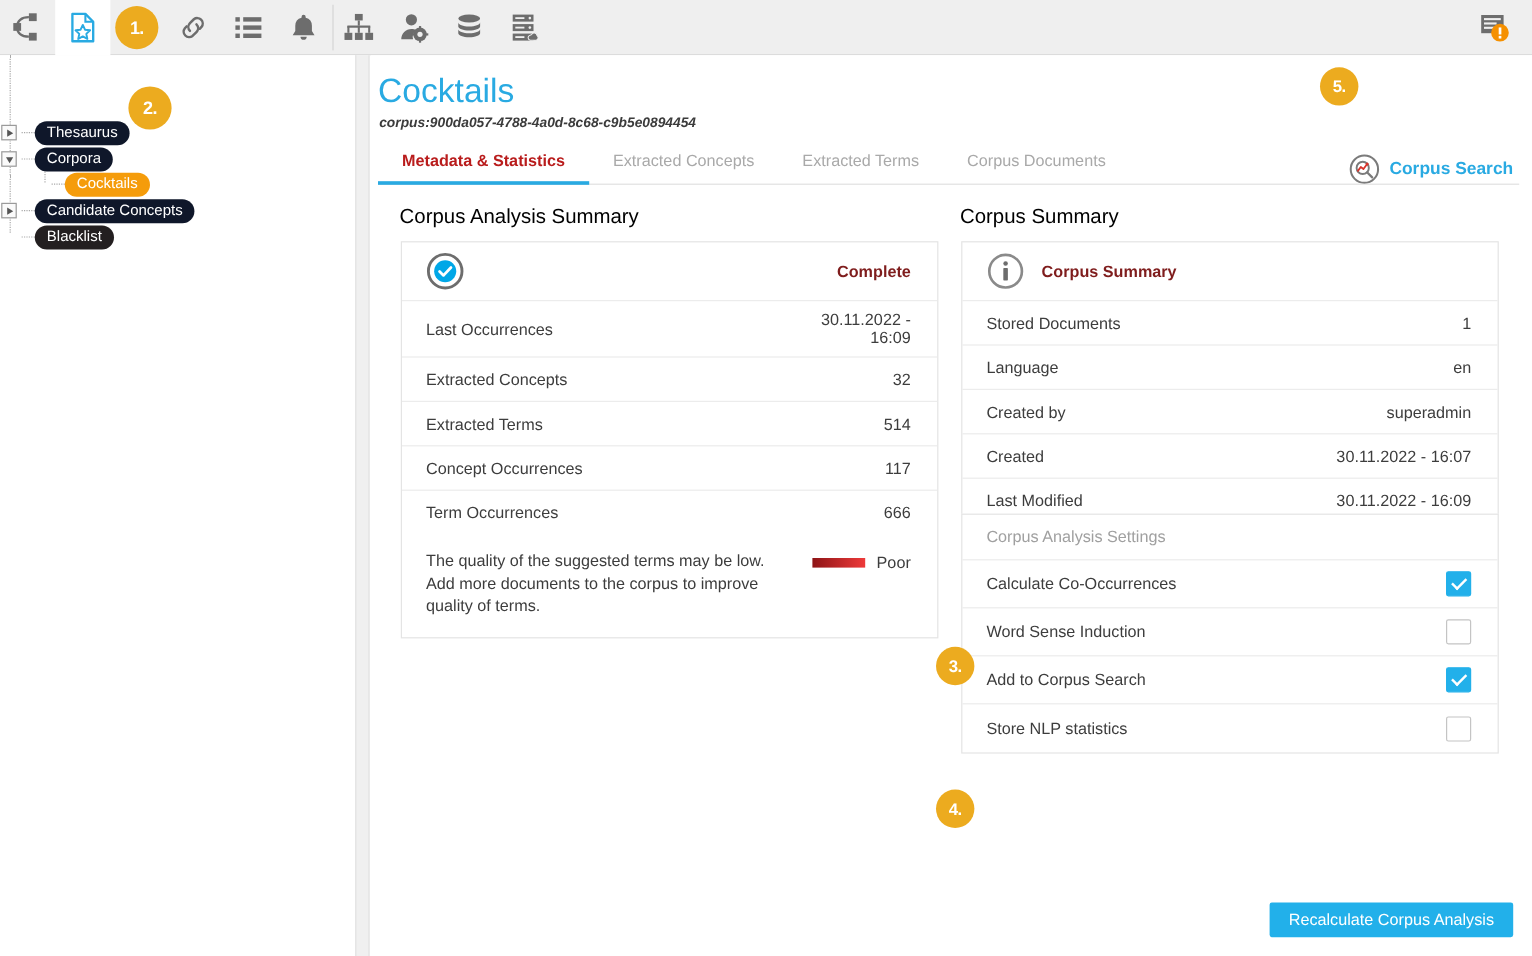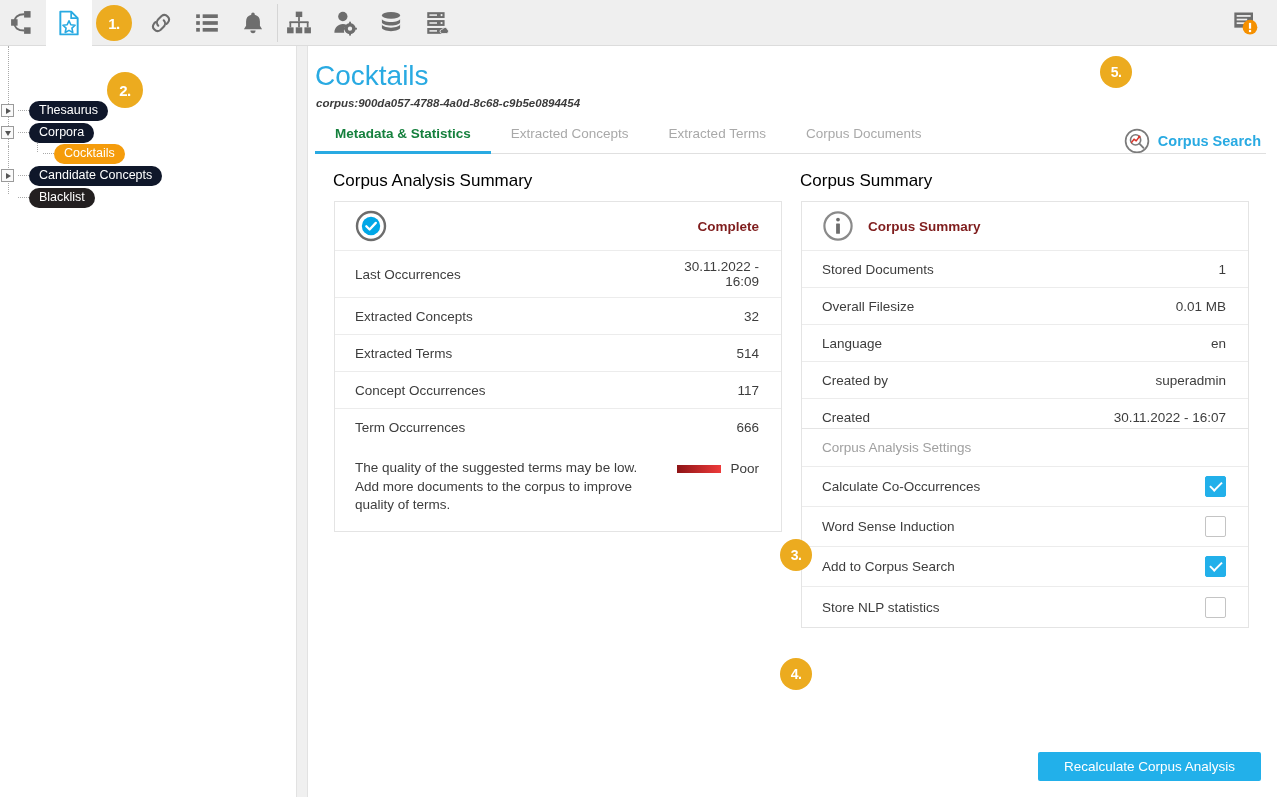--- a/index.html
+++ b/index.html
@@ -145,21 +145,21 @@
   }
   .tab {
     height: 38px; line-height: 38px;
     padding: 0 20px;
     font-size: 13.5px;
     color: #a9a9a9;
     position: relative;
     cursor: pointer;
   }
   .tab.active {
-    color: #15803d; font-weight: bold;
+    color: #b91c1c; font-weight: bold;
   }
   .tab.active::after {
     content: ""; position: absolute; left: 0; right: 0; bottom: -1px;
     height: 3px; background: #29aae2;
   }
 
   
   .section-title {
     position: absolute;
     font-size: 17px; color: #000000; font-weight: normal;
@@ -249,21 +249,21 @@
   }
 
   
   #recalc-btn {
     position: absolute; right: 16px; bottom: 16px;
     background: #22b0ea;
     color: #ffffff;
     border: none;
     font-size: 13.5px;
     font-family: "Liberation Sans", sans-serif;
-    padding: 0 26px;
+    padding: 0 16px;
     height: 29px; line-height: 29px;
     cursor: pointer;
     border-radius: 2px;
   }
 </style>
 </head>
 <body>
 
 <div id="topbar">
 
@@ -509,24 +509,20 @@
         <rect x="14.1" y="13.4" width="3.8" height="10.4" rx="0.6" fill="#6d6d6d"></rect>
       </svg>
       <span class="head-text left">Corpus Summary</span>
     </div>
     <div id="summary-rows">
         <div class="row">
           <span class="k">Stored Documents</span>
           <span class="v">1</span>
         </div>
         <div class="row">
-          <span class="k">Overall Filesize</span>
-          <span class="v">0.01 MB</span>
-        </div>
-        <div class="row">
           <span class="k">Language</span>
           <span class="v">en</span>
         </div>
         <div class="row">
           <span class="k">Created by</span>
           <span class="v">superadmin</span>
         </div>
         <div class="row">
           <span class="k">Created</span>
           <span class="v">30.11.2022 - 16:07</span>

